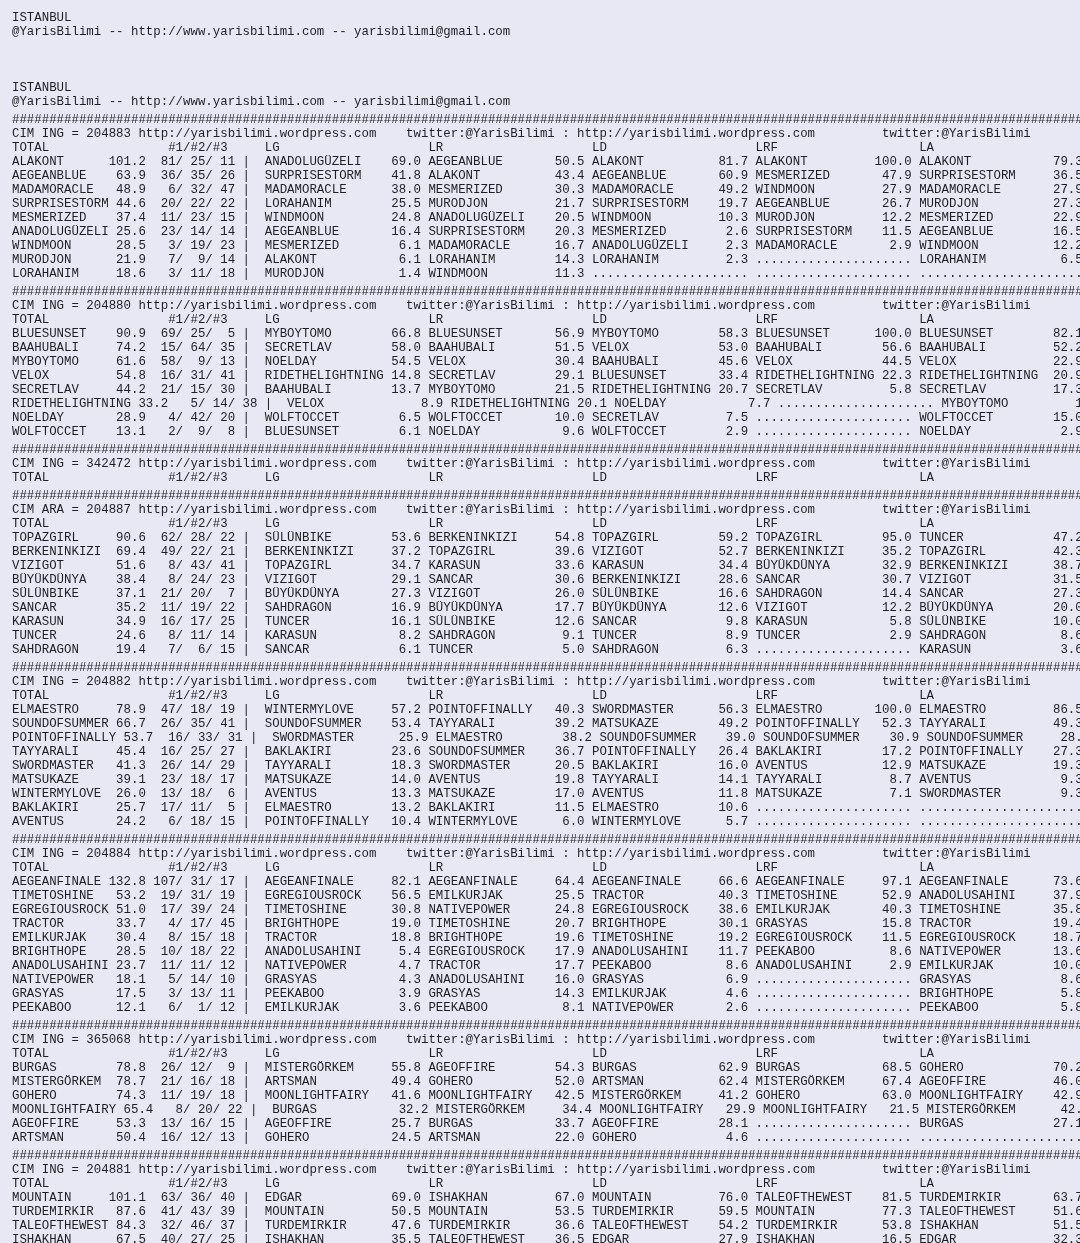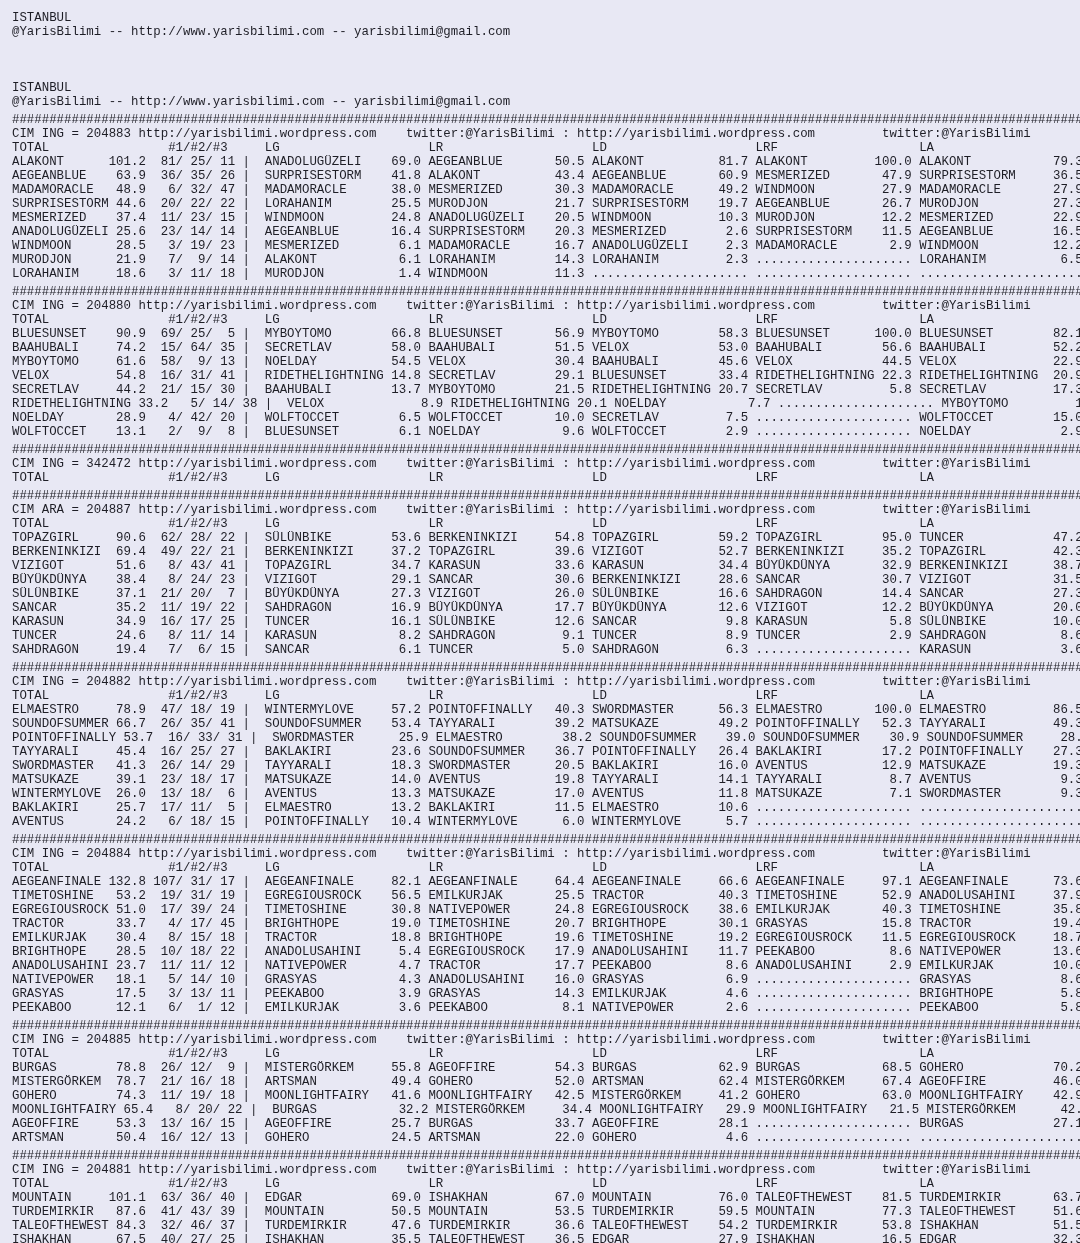--- a/index.html
+++ b/index.html
@@ -91,21 +91,21 @@
 <span>EGREGIOUSROCK 51.0  17/ 39/ 24 |  TIMETOSHINE      30.8 NATIVEPOWER      24.8 EGREGIOUSROCK    38.6 EMILKURJAK       40.3 TIMETOSHINE       35.8</span>
 <span>TRACTOR       33.7   4/ 17/ 45 |  BRIGHTHOPE       19.0 TIMETOSHINE      20.7 BRIGHTHOPE       30.1 GRASYAS          15.8 TRACTOR           19.4</span>
 <span>EMILKURJAK    30.4   8/ 15/ 18 |  TRACTOR          18.8 BRIGHTHOPE       19.6 TIMETOSHINE      19.2 EGREGIOUSROCK    11.5 EGREGIOUSROCK     18.7</span>
 <span>BRIGHTHOPE    28.5  10/ 18/ 22 |  ANADOLUSAHINI     5.4 EGREGIOUSROCK    17.9 ANADOLUSAHINI    11.7 PEEKABOO          8.6 NATIVEPOWER       13.6</span>
 <span>ANADOLUSAHINI 23.7  11/ 11/ 12 |  NATIVEPOWER       4.7 TRACTOR          17.7 PEEKABOO          8.6 ANADOLUSAHINI     2.9 EMILKURJAK        10.0</span>
 <span>NATIVEPOWER   18.1   5/ 14/ 10 |  GRASYAS           4.3 ANADOLUSAHINI    16.0 GRASYAS           6.9 ..................... GRASYAS            8.6</span>
 <span>GRASYAS       17.5   3/ 13/ 11 |  PEEKABOO          3.9 GRASYAS          14.3 EMILKURJAK        4.6 ..................... BRIGHTHOPE         5.8</span>
 <span>PEEKABOO      12.1   6/  1/ 12 |  EMILKURJAK        3.6 PEEKABOO          8.1 NATIVEPOWER       2.6 ..................... PEEKABOO           5.8</span>
 </pre>
     <pre class="sec"><span>################################################################################################################################################</span>
-<span>CIM ING = 204885 http://yarisbilimi.wordpress.com    twitter:@YarisBilimi : http://yarisbilimi.wordpress.com         twitter:@YarisBilimi</span>
+<span>CIM ING = 365068 http://yarisbilimi.wordpress.com    twitter:@YarisBilimi : http://yarisbilimi.wordpress.com         twitter:@YarisBilimi</span>
 <span>TOTAL                #1/#2/#3     LG                    LR                    LD                    LRF                   LA</span>
 <span>BURGAS        78.8  26/ 12/  9 |  MISTERGÖRKEM     55.8 AGEOFFIRE        54.3 BURGAS           62.9 BURGAS           68.5 GOHERO            70.2</span>
 <span>MISTERGÖRKEM  78.7  21/ 16/ 18 |  ARTSMAN          49.4 GOHERO           52.0 ARTSMAN          62.4 MISTERGÖRKEM     67.4 AGEOFFIRE         46.0</span>
 <span>GOHERO        74.3  11/ 19/ 18 |  MOONLIGHTFAIRY   41.6 MOONLIGHTFAIRY   42.5 MISTERGÖRKEM     41.2 GOHERO           63.0 MOONLIGHTFAIRY    42.9</span>
 <span>MOONLIGHTFAIRY 65.4   8/ 20/ 22 |  BURGAS           32.2 MISTERGÖRKEM     34.4 MOONLIGHTFAIRY   29.9 MOONLIGHTFAIRY   21.5 MISTERGÖRKEM      42.9</span>
 <span>AGEOFFIRE     53.3  13/ 16/ 15 |  AGEOFFIRE        25.7 BURGAS           33.7 AGEOFFIRE        28.1 ..................... BURGAS            27.1</span>
 <span>ARTSMAN       50.4  16/ 12/ 13 |  GOHERO           24.5 ARTSMAN          22.0 GOHERO            4.6 ..................... ......................</span>
 </pre>
     <pre class="sec"><span>################################################################################################################################################</span>
 <span>CIM ING = 204881 http://yarisbilimi.wordpress.com    twitter:@YarisBilimi : http://yarisbilimi.wordpress.com         twitter:@YarisBilimi</span>

